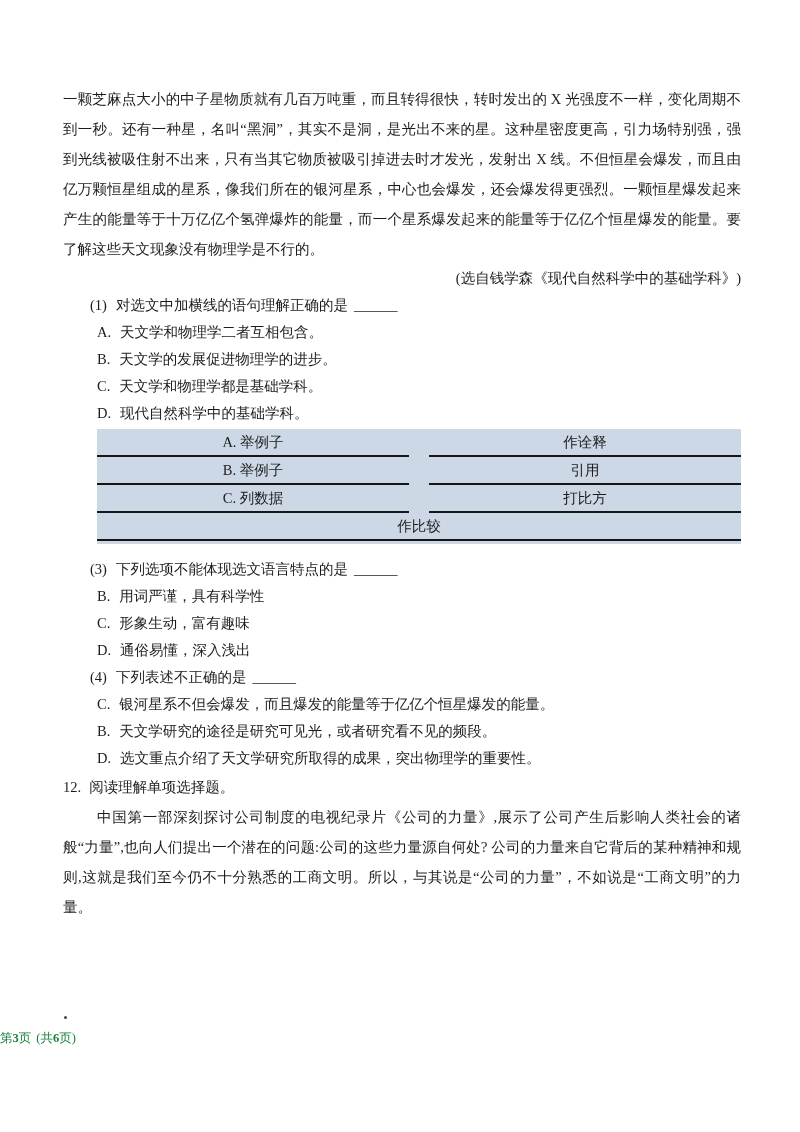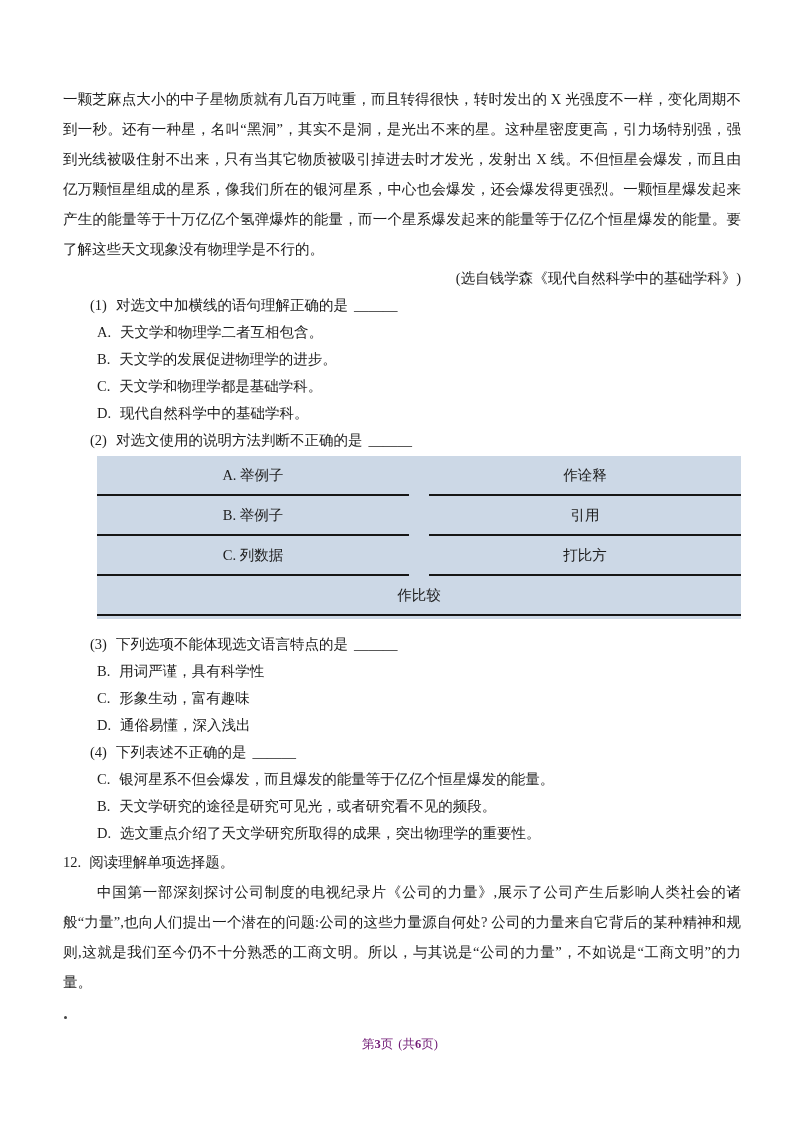--- a/index.html
+++ b/index.html
@@ -11,27 +11,27 @@
     color:#1c1c1c;font-size:14.5px;
   }
   .para1{margin:0;line-height:30px;text-align:justify;}
   .citation{margin:0;line-height:28px;text-align:right;}
   .qline{margin:0;line-height:27px;padding-left:27px;}
   .qline .num{margin-right:9px;}
   .blank{margin-left:6px;letter-spacing:0;}
   .opt{margin:0;line-height:27px;padding-left:34px;}
   .opt .letter{margin-right:9px;}
   .qtable{margin:2px 0 0 34px;background:#ccd8e6;padding-bottom:3px;}
-  .trow{display:flex;gap:20px;height:40px;}
+  .trow{display:flex;gap:20px;height:28px;}
   .tcell{flex:1;border-bottom:2px solid #161616;display:flex;align-items:center;justify-content:center;}
   .gap-after-table{margin-top:12px;}
   .q12line{margin:0;line-height:30px;}
   .q12line .num{margin-right:8px;}
   .q12para{margin:0;line-height:30px;text-indent:34px;text-align:justify;}
-  .footer{position:absolute;bottom:79px;left:0;width:100%;text-align:center;font-size:12.5px;color:#701a75;}
+  .footer{position:absolute;bottom:85px;left:0;width:100%;font-size:12.5px;color:#15803d;}
   .footer .fo{margin-left:5px;}
   .artifact-dot{position:absolute;left:64px;top:1016px;width:3px;height:3px;background:#444;border-radius:50%;}
 </style>
 </head>
 <body>
 
 <div class="page">
 
   <p class="para1">一颗芝麻点大小的中子星物质就有几百万吨重，而且转得很快，转时发出的 X 光强度不一样，变化周期不到一秒。还有一种星，名叫“黑洞”，其实不是洞，是光出不来的星。这种星密度更高，引力场特别强，强到光线被吸住射不出来，只有当其它物质被吸引掉进去时才发光，发射出 X 线。不但恒星会爆发，而且由亿万颗恒星组成的星系，像我们所在的银河星系，中心也会爆发，还会爆发得更强烈。一颗恒星爆发起来产生的能量等于十万亿亿个氢弹爆炸的能量，而一个星系爆发起来的能量等于亿亿个恒星爆发的能量。要了解这些天文现象没有物理学是不行的。</p>
 
@@ -46,23 +46,20 @@
   <p class="opt">
     <span class="letter">B.</span><span>天文学的发展促进物理学的进步。</span>
   </p>
   <p class="opt">
     <span class="letter">C.</span><span>天文学和物理学都是基础学科。</span>
   </p>
   <p class="opt">
     <span class="letter">D.</span><span>现代自然科学中的基础学科。</span>
   </p>
 
-  <p class="qline">
-    <span class="num">(2)</span><span>对选文使用的说明方法判断不正确的是</span><span class="blank">______</span>
-  </p>
 
   <div class="qtable">
     <div class="trow">
       <div class="tcell">
           <span>A. 举例子</span>
         </div>
       <div class="tcell">
           <span>作诠释</span>
         </div>
     </div>

